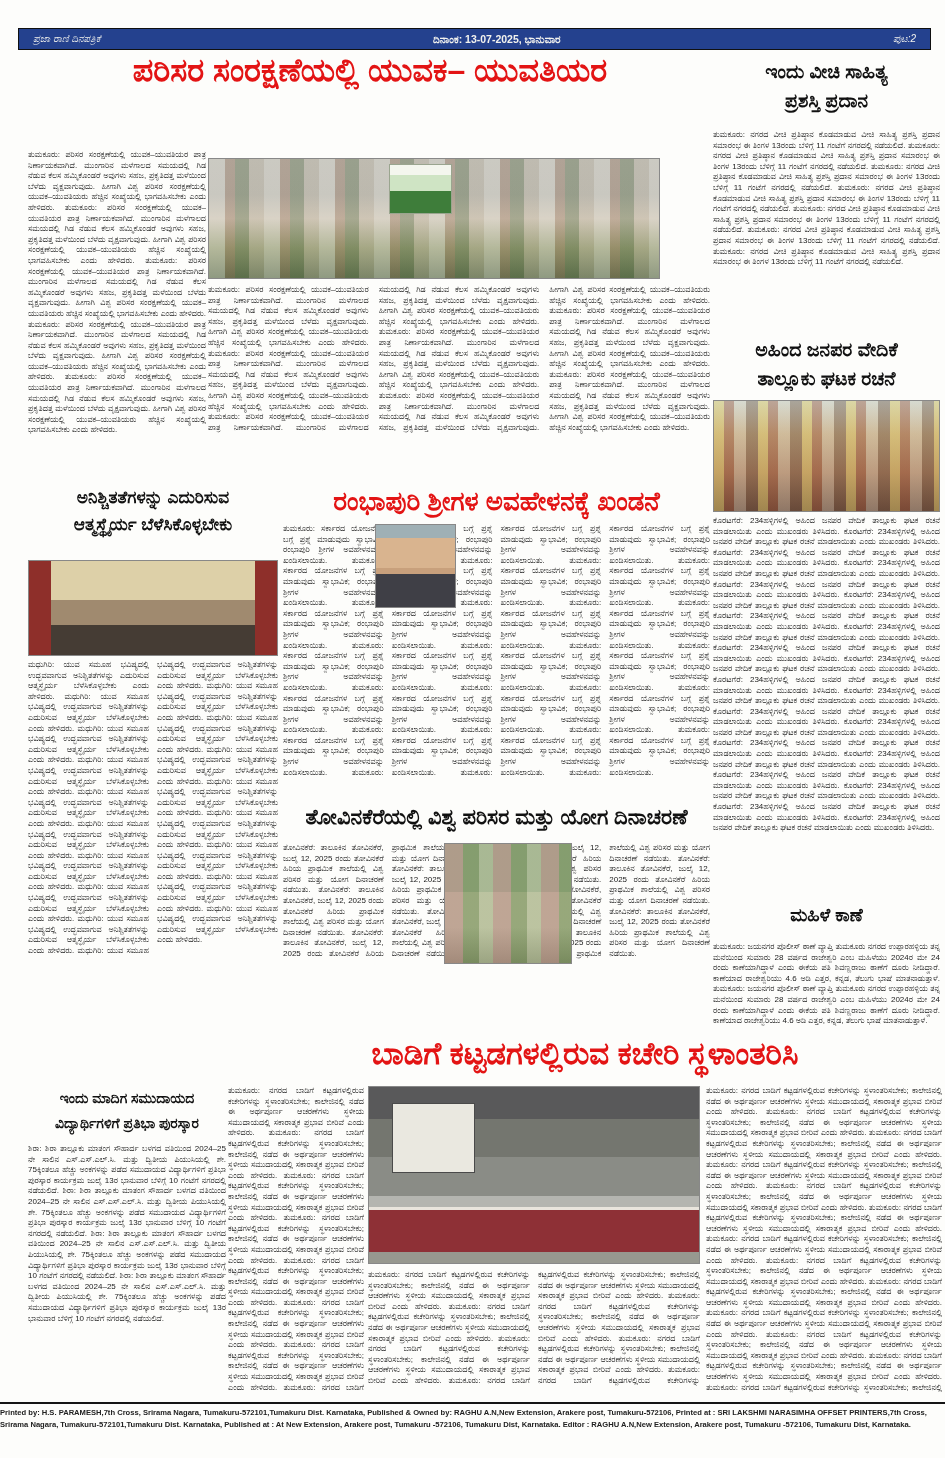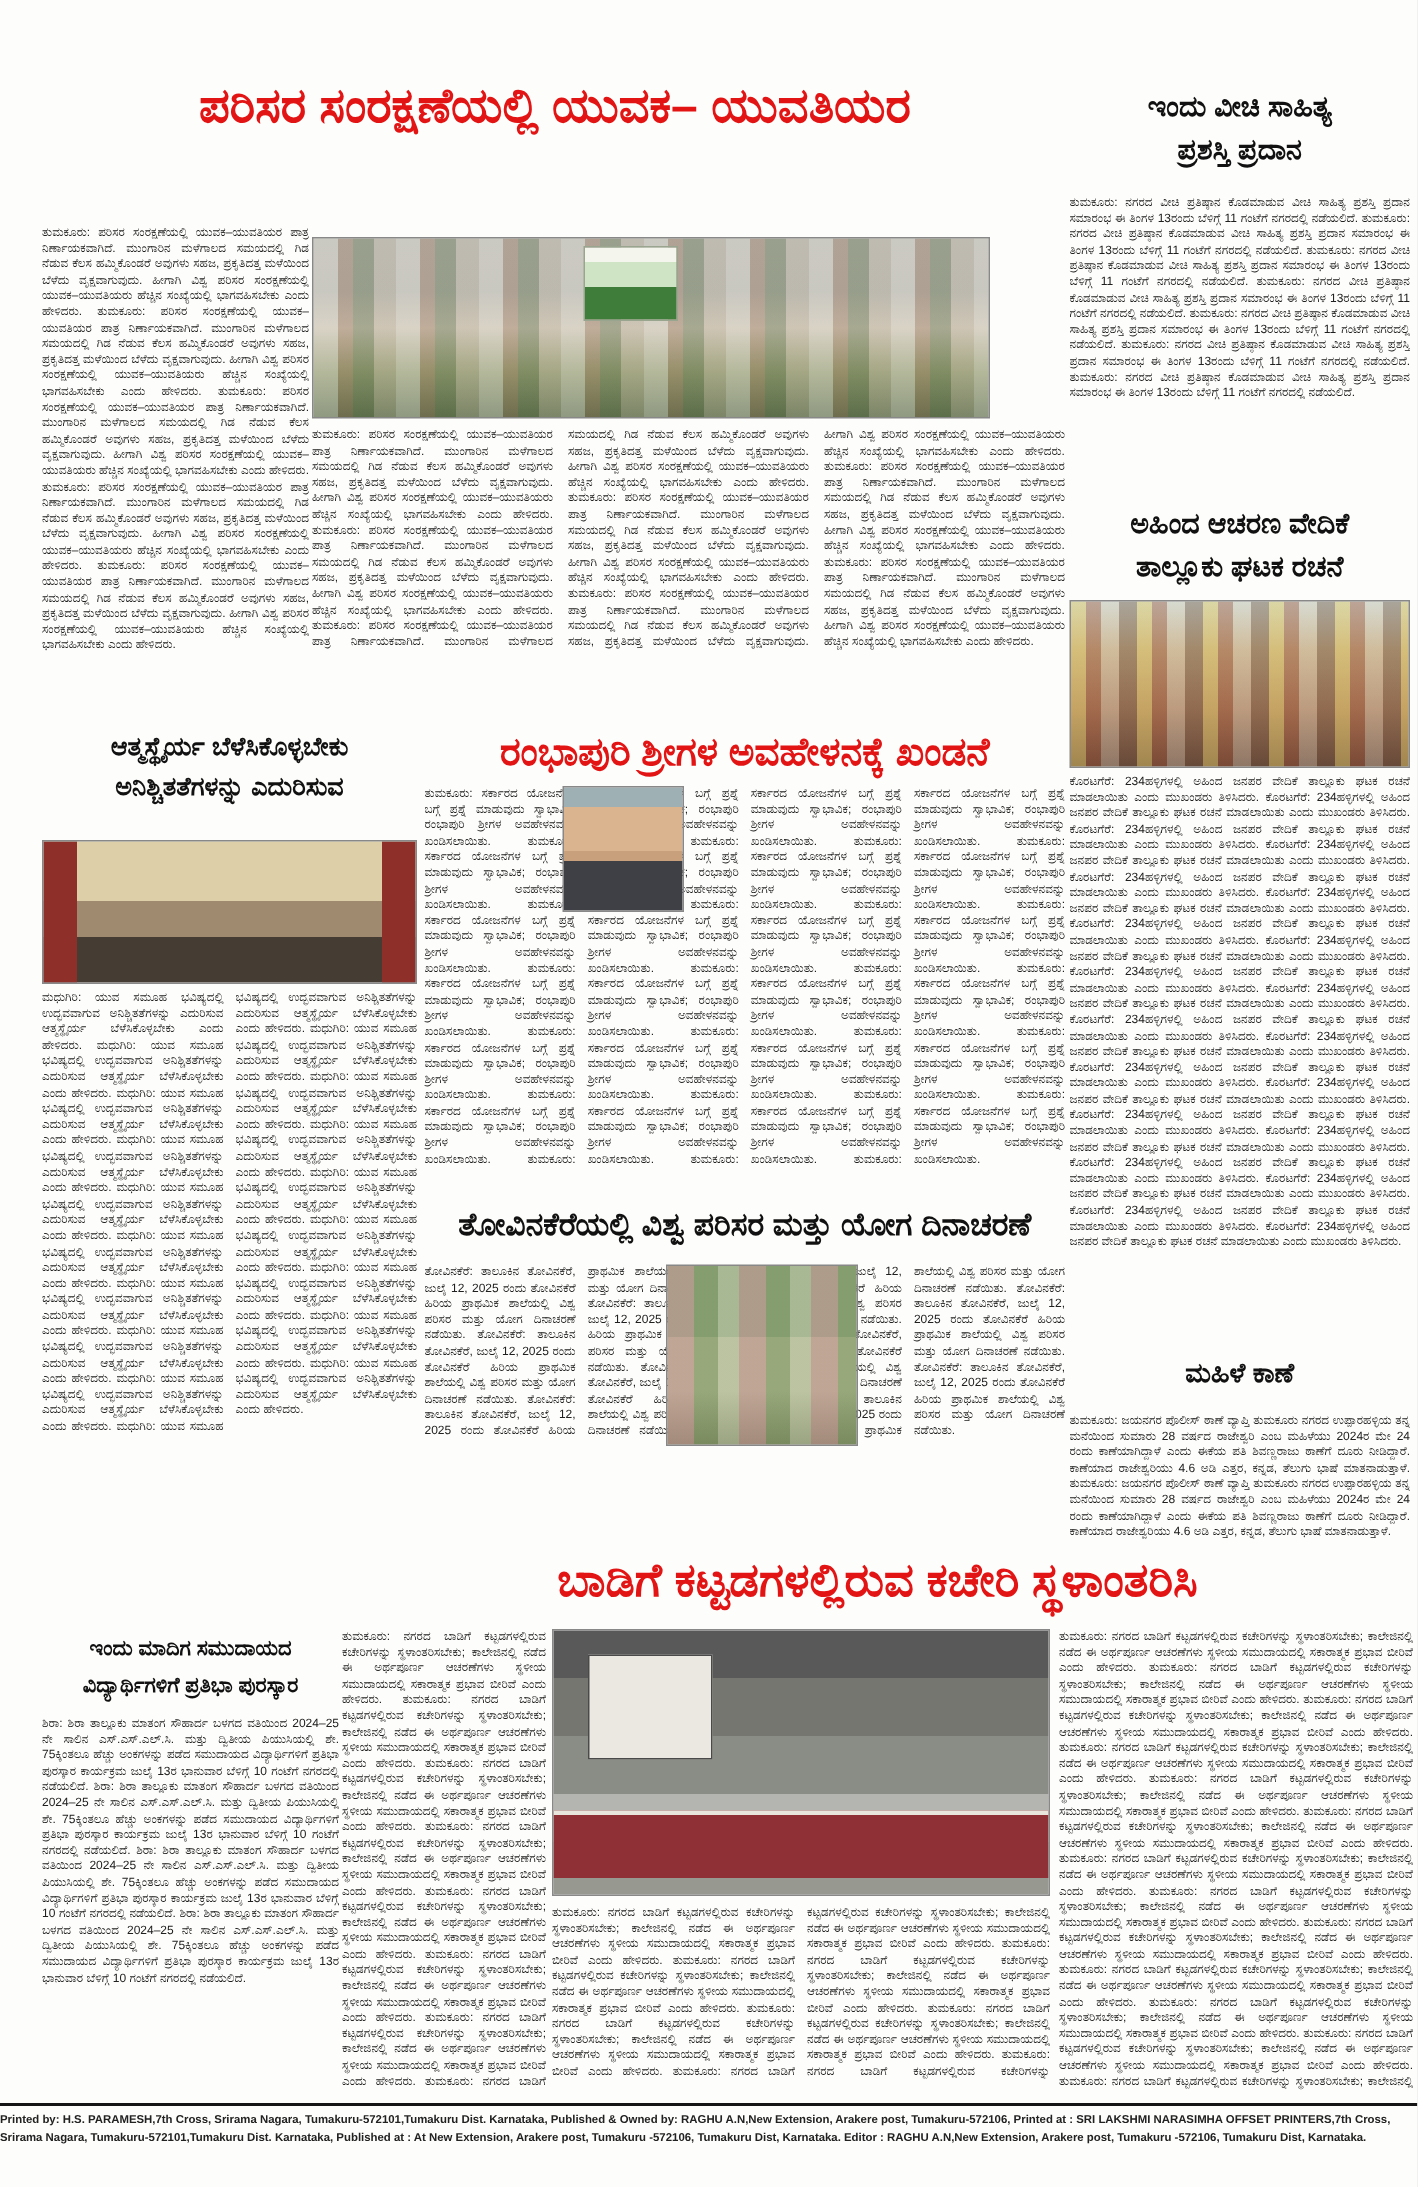--- a/index.html
+++ b/index.html
@@ -72,20 +72,25 @@
   }
   
   .footrule { left:0; top:1402px; width:945px; height:2px; background:#151515; }
   .footline { width:945px; text-align:left; font-size:7.6px; color:#222; font-weight:bold; }
 </style>
 </head>
 <body>
 
 <div class="page">
 
+  <header class="abs topbar">
+    <span>ಪ್ರಜಾ ರಾಣಿ ದಿನಪತ್ರಿಕೆ</span>
+    <span class="center">ದಿನಾಂಕ: 13-07-2025, ಭಾನುವಾರ</span>
+    <span>ಪುಟ:2</span>
+  </header>
 
   <section>
     <h1 class="abs hl red" style="left:28px; top:52px; width:684px; font-size:32px;">
       <span style="display:block">ಪರಿಸರ ಸಂರಕ್ಷಣೆಯಲ್ಲಿ ಯುವಕ– ಯುವತಿಯರ</span>
     </h1>
     <div class="abs bodytext" style="left:28px; top:150px; width:178px; height:330px;">ತುಮಕೂರು: ಪರಿಸರ ಸಂರಕ್ಷಣೆಯಲ್ಲಿ ಯುವಕ–ಯುವತಿಯರ ಪಾತ್ರ ನಿರ್ಣಾಯಕವಾಗಿದೆ. ಮುಂಗಾರಿನ ಮಳೆಗಾಲದ ಸಮಯದಲ್ಲಿ ಗಿಡ ನೆಡುವ ಕೆಲಸ ಹಮ್ಮಿಕೊಂಡರೆ ಅವುಗಳು ಸಹಜ, ಪ್ರಕೃತಿದತ್ತ ಮಳೆಯಿಂದ ಬೆಳೆದು ವೃಕ್ಷವಾಗುವುದು. ಹೀಗಾಗಿ ವಿಶ್ವ ಪರಿಸರ ಸಂರಕ್ಷಣೆಯಲ್ಲಿ ಯುವಕ–ಯುವತಿಯರು ಹೆಚ್ಚಿನ ಸಂಖ್ಯೆಯಲ್ಲಿ ಭಾಗವಹಿಸಬೇಕು ಎಂದು ಹೇಳಿದರು. ತುಮಕೂರು: ಪರಿಸರ ಸಂರಕ್ಷಣೆಯಲ್ಲಿ ಯುವಕ–ಯುವತಿಯರ ಪಾತ್ರ ನಿರ್ಣಾಯಕವಾಗಿದೆ. ಮುಂಗಾರಿನ ಮಳೆಗಾಲದ ಸಮಯದಲ್ಲಿ ಗಿಡ ನೆಡುವ ಕೆಲಸ ಹಮ್ಮಿಕೊಂಡರೆ ಅವುಗಳು ಸಹಜ, ಪ್ರಕೃತಿದತ್ತ ಮಳೆಯಿಂದ ಬೆಳೆದು ವೃಕ್ಷವಾಗುವುದು. ಹೀಗಾಗಿ ವಿಶ್ವ ಪರಿಸರ ಸಂರಕ್ಷಣೆಯಲ್ಲಿ ಯುವಕ–ಯುವತಿಯರು ಹೆಚ್ಚಿನ ಸಂಖ್ಯೆಯಲ್ಲಿ ಭಾಗವಹಿಸಬೇಕು ಎಂದು ಹೇಳಿದರು. ತುಮಕೂರು: ಪರಿಸರ ಸಂರಕ್ಷಣೆಯಲ್ಲಿ ಯುವಕ–ಯುವತಿಯರ ಪಾತ್ರ ನಿರ್ಣಾಯಕವಾಗಿದೆ. ಮುಂಗಾರಿನ ಮಳೆಗಾಲದ ಸಮಯದಲ್ಲಿ ಗಿಡ ನೆಡುವ ಕೆಲಸ ಹಮ್ಮಿಕೊಂಡರೆ ಅವುಗಳು ಸಹಜ, ಪ್ರಕೃತಿದತ್ತ ಮಳೆಯಿಂದ ಬೆಳೆದು ವೃಕ್ಷವಾಗುವುದು. ಹೀಗಾಗಿ ವಿಶ್ವ ಪರಿಸರ ಸಂರಕ್ಷಣೆಯಲ್ಲಿ ಯುವಕ–ಯುವತಿಯರು ಹೆಚ್ಚಿನ ಸಂಖ್ಯೆಯಲ್ಲಿ ಭಾಗವಹಿಸಬೇಕು ಎಂದು ಹೇಳಿದರು. ತುಮಕೂರು: ಪರಿಸರ ಸಂರಕ್ಷಣೆಯಲ್ಲಿ ಯುವಕ–ಯುವತಿಯರ ಪಾತ್ರ ನಿರ್ಣಾಯಕವಾಗಿದೆ. ಮುಂಗಾರಿನ ಮಳೆಗಾಲದ ಸಮಯದಲ್ಲಿ ಗಿಡ ನೆಡುವ ಕೆಲಸ ಹಮ್ಮಿಕೊಂಡರೆ ಅವುಗಳು ಸಹಜ, ಪ್ರಕೃತಿದತ್ತ ಮಳೆಯಿಂದ ಬೆಳೆದು ವೃಕ್ಷವಾಗುವುದು. ಹೀಗಾಗಿ ವಿಶ್ವ ಪರಿಸರ ಸಂರಕ್ಷಣೆಯಲ್ಲಿ ಯುವಕ–ಯುವತಿಯರು ಹೆಚ್ಚಿನ ಸಂಖ್ಯೆಯಲ್ಲಿ ಭಾಗವಹಿಸಬೇಕು ಎಂದು ಹೇಳಿದರು. ತುಮಕೂರು: ಪರಿಸರ ಸಂರಕ್ಷಣೆಯಲ್ಲಿ ಯುವಕ–ಯುವತಿಯರ ಪಾತ್ರ ನಿರ್ಣಾಯಕವಾಗಿದೆ. ಮುಂಗಾರಿನ ಮಳೆಗಾಲದ ಸಮಯದಲ್ಲಿ ಗಿಡ ನೆಡುವ ಕೆಲಸ ಹಮ್ಮಿಕೊಂಡರೆ ಅವುಗಳು ಸಹಜ, ಪ್ರಕೃತಿದತ್ತ ಮಳೆಯಿಂದ ಬೆಳೆದು ವೃಕ್ಷವಾಗುವುದು. ಹೀಗಾಗಿ ವಿಶ್ವ ಪರಿಸರ ಸಂರಕ್ಷಣೆಯಲ್ಲಿ ಯುವಕ–ಯುವತಿಯರು ಹೆಚ್ಚಿನ ಸಂಖ್ಯೆಯಲ್ಲಿ ಭಾಗವಹಿಸಬೇಕು ಎಂದು ಹೇಳಿದರು.</div>
     <div class="abs photo photo-main" style="left:208px; top:158px; width:452px; height:121px;">
       <div class="banner"></div>
     </div>
     <div class="abs bodytext cols3" style="left:208px; top:285px; width:502px; height:195px;">ತುಮಕೂರು: ಪರಿಸರ ಸಂರಕ್ಷಣೆಯಲ್ಲಿ ಯುವಕ–ಯುವತಿಯರ ಪಾತ್ರ ನಿರ್ಣಾಯಕವಾಗಿದೆ. ಮುಂಗಾರಿನ ಮಳೆಗಾಲದ ಸಮಯದಲ್ಲಿ ಗಿಡ ನೆಡುವ ಕೆಲಸ ಹಮ್ಮಿಕೊಂಡರೆ ಅವುಗಳು ಸಹಜ, ಪ್ರಕೃತಿದತ್ತ ಮಳೆಯಿಂದ ಬೆಳೆದು ವೃಕ್ಷವಾಗುವುದು. ಹೀಗಾಗಿ ವಿಶ್ವ ಪರಿಸರ ಸಂರಕ್ಷಣೆಯಲ್ಲಿ ಯುವಕ–ಯುವತಿಯರು ಹೆಚ್ಚಿನ ಸಂಖ್ಯೆಯಲ್ಲಿ ಭಾಗವಹಿಸಬೇಕು ಎಂದು ಹೇಳಿದರು. ತುಮಕೂರು: ಪರಿಸರ ಸಂರಕ್ಷಣೆಯಲ್ಲಿ ಯುವಕ–ಯುವತಿಯರ ಪಾತ್ರ ನಿರ್ಣಾಯಕವಾಗಿದೆ. ಮುಂಗಾರಿನ ಮಳೆಗಾಲದ ಸಮಯದಲ್ಲಿ ಗಿಡ ನೆಡುವ ಕೆಲಸ ಹಮ್ಮಿಕೊಂಡರೆ ಅವುಗಳು ಸಹಜ, ಪ್ರಕೃತಿದತ್ತ ಮಳೆಯಿಂದ ಬೆಳೆದು ವೃಕ್ಷವಾಗುವುದು. ಹೀಗಾಗಿ ವಿಶ್ವ ಪರಿಸರ ಸಂರಕ್ಷಣೆಯಲ್ಲಿ ಯುವಕ–ಯುವತಿಯರು ಹೆಚ್ಚಿನ ಸಂಖ್ಯೆಯಲ್ಲಿ ಭಾಗವಹಿಸಬೇಕು ಎಂದು ಹೇಳಿದರು. ತುಮಕೂರು: ಪರಿಸರ ಸಂರಕ್ಷಣೆಯಲ್ಲಿ ಯುವಕ–ಯುವತಿಯರ ಪಾತ್ರ ನಿರ್ಣಾಯಕವಾಗಿದೆ. ಮುಂಗಾರಿನ ಮಳೆಗಾಲದ ಸಮಯದಲ್ಲಿ ಗಿಡ ನೆಡುವ ಕೆಲಸ ಹಮ್ಮಿಕೊಂಡರೆ ಅವುಗಳು ಸಹಜ, ಪ್ರಕೃತಿದತ್ತ ಮಳೆಯಿಂದ ಬೆಳೆದು ವೃಕ್ಷವಾಗುವುದು. ಹೀಗಾಗಿ ವಿಶ್ವ ಪರಿಸರ ಸಂರಕ್ಷಣೆಯಲ್ಲಿ ಯುವಕ–ಯುವತಿಯರು ಹೆಚ್ಚಿನ ಸಂಖ್ಯೆಯಲ್ಲಿ ಭಾಗವಹಿಸಬೇಕು ಎಂದು ಹೇಳಿದರು. ತುಮಕೂರು: ಪರಿಸರ ಸಂರಕ್ಷಣೆಯಲ್ಲಿ ಯುವಕ–ಯುವತಿಯರ ಪಾತ್ರ ನಿರ್ಣಾಯಕವಾಗಿದೆ. ಮುಂಗಾರಿನ ಮಳೆಗಾಲದ ಸಮಯದಲ್ಲಿ ಗಿಡ ನೆಡುವ ಕೆಲಸ ಹಮ್ಮಿಕೊಂಡರೆ ಅವುಗಳು ಸಹಜ, ಪ್ರಕೃತಿದತ್ತ ಮಳೆಯಿಂದ ಬೆಳೆದು ವೃಕ್ಷವಾಗುವುದು. ಹೀಗಾಗಿ ವಿಶ್ವ ಪರಿಸರ ಸಂರಕ್ಷಣೆಯಲ್ಲಿ ಯುವಕ–ಯುವತಿಯರು ಹೆಚ್ಚಿನ ಸಂಖ್ಯೆಯಲ್ಲಿ ಭಾಗವಹಿಸಬೇಕು ಎಂದು ಹೇಳಿದರು. ತುಮಕೂರು: ಪರಿಸರ ಸಂರಕ್ಷಣೆಯಲ್ಲಿ ಯುವಕ–ಯುವತಿಯರ ಪಾತ್ರ ನಿರ್ಣಾಯಕವಾಗಿದೆ. ಮುಂಗಾರಿನ ಮಳೆಗಾಲದ ಸಮಯದಲ್ಲಿ ಗಿಡ ನೆಡುವ ಕೆಲಸ ಹಮ್ಮಿಕೊಂಡರೆ ಅವುಗಳು ಸಹಜ, ಪ್ರಕೃತಿದತ್ತ ಮಳೆಯಿಂದ ಬೆಳೆದು ವೃಕ್ಷವಾಗುವುದು. ಹೀಗಾಗಿ ವಿಶ್ವ ಪರಿಸರ ಸಂರಕ್ಷಣೆಯಲ್ಲಿ ಯುವಕ–ಯುವತಿಯರು ಹೆಚ್ಚಿನ ಸಂಖ್ಯೆಯಲ್ಲಿ ಭಾಗವಹಿಸಬೇಕು ಎಂದು ಹೇಳಿದರು. ತುಮಕೂರು: ಪರಿಸರ ಸಂರಕ್ಷಣೆಯಲ್ಲಿ ಯುವಕ–ಯುವತಿಯರ ಪಾತ್ರ ನಿರ್ಣಾಯಕವಾಗಿದೆ. ಮುಂಗಾರಿನ ಮಳೆಗಾಲದ ಸಮಯದಲ್ಲಿ ಗಿಡ ನೆಡುವ ಕೆಲಸ ಹಮ್ಮಿಕೊಂಡರೆ ಅವುಗಳು ಸಹಜ, ಪ್ರಕೃತಿದತ್ತ ಮಳೆಯಿಂದ ಬೆಳೆದು ವೃಕ್ಷವಾಗುವುದು. ಹೀಗಾಗಿ ವಿಶ್ವ ಪರಿಸರ ಸಂರಕ್ಷಣೆಯಲ್ಲಿ ಯುವಕ–ಯುವತಿಯರು ಹೆಚ್ಚಿನ ಸಂಖ್ಯೆಯಲ್ಲಿ ಭಾಗವಹಿಸಬೇಕು ಎಂದು ಹೇಳಿದರು. ತುಮಕೂರು: ಪರಿಸರ ಸಂರಕ್ಷಣೆಯಲ್ಲಿ ಯುವಕ–ಯುವತಿಯರ ಪಾತ್ರ ನಿರ್ಣಾಯಕವಾಗಿದೆ. ಮುಂಗಾರಿನ ಮಳೆಗಾಲದ ಸಮಯದಲ್ಲಿ ಗಿಡ ನೆಡುವ ಕೆಲಸ ಹಮ್ಮಿಕೊಂಡರೆ ಅವುಗಳು ಸಹಜ, ಪ್ರಕೃತಿದತ್ತ ಮಳೆಯಿಂದ ಬೆಳೆದು ವೃಕ್ಷವಾಗುವುದು. ಹೀಗಾಗಿ ವಿಶ್ವ ಪರಿಸರ ಸಂರಕ್ಷಣೆಯಲ್ಲಿ ಯುವಕ–ಯುವತಿಯರು ಹೆಚ್ಚಿನ ಸಂಖ್ಯೆಯಲ್ಲಿ ಭಾಗವಹಿಸಬೇಕು ಎಂದು ಹೇಳಿದರು.</div>
@@ -94,31 +99,31 @@
   <section>
     <h2 class="abs hl black" style="left:713px; top:58px; width:227px; font-size:19px; line-height:1.5;">
       <span style="display:block">ಇಂದು ವೀಚಿ ಸಾಹಿತ್ಯ</span>
       <span style="display:block">ಪ್ರಶಸ್ತಿ ಪ್ರದಾನ</span>
     </h2>
     <div class="abs bodytext" style="left:713px; top:130px; width:227px; height:200px;">ತುಮಕೂರು: ನಗರದ ವೀಚಿ ಪ್ರತಿಷ್ಠಾನ ಕೊಡಮಾಡುವ ವೀಚಿ ಸಾಹಿತ್ಯ ಪ್ರಶಸ್ತಿ ಪ್ರದಾನ ಸಮಾರಂಭ ಈ ತಿಂಗಳ 13ರಂದು ಬೆಳಿಗ್ಗೆ 11 ಗಂಟೆಗೆ ನಗರದಲ್ಲಿ ನಡೆಯಲಿದೆ. ತುಮಕೂರು: ನಗರದ ವೀಚಿ ಪ್ರತಿಷ್ಠಾನ ಕೊಡಮಾಡುವ ವೀಚಿ ಸಾಹಿತ್ಯ ಪ್ರಶಸ್ತಿ ಪ್ರದಾನ ಸಮಾರಂಭ ಈ ತಿಂಗಳ 13ರಂದು ಬೆಳಿಗ್ಗೆ 11 ಗಂಟೆಗೆ ನಗರದಲ್ಲಿ ನಡೆಯಲಿದೆ. ತುಮಕೂರು: ನಗರದ ವೀಚಿ ಪ್ರತಿಷ್ಠಾನ ಕೊಡಮಾಡುವ ವೀಚಿ ಸಾಹಿತ್ಯ ಪ್ರಶಸ್ತಿ ಪ್ರದಾನ ಸಮಾರಂಭ ಈ ತಿಂಗಳ 13ರಂದು ಬೆಳಿಗ್ಗೆ 11 ಗಂಟೆಗೆ ನಗರದಲ್ಲಿ ನಡೆಯಲಿದೆ. ತುಮಕೂರು: ನಗರದ ವೀಚಿ ಪ್ರತಿಷ್ಠಾನ ಕೊಡಮಾಡುವ ವೀಚಿ ಸಾಹಿತ್ಯ ಪ್ರಶಸ್ತಿ ಪ್ರದಾನ ಸಮಾರಂಭ ಈ ತಿಂಗಳ 13ರಂದು ಬೆಳಿಗ್ಗೆ 11 ಗಂಟೆಗೆ ನಗರದಲ್ಲಿ ನಡೆಯಲಿದೆ. ತುಮಕೂರು: ನಗರದ ವೀಚಿ ಪ್ರತಿಷ್ಠಾನ ಕೊಡಮಾಡುವ ವೀಚಿ ಸಾಹಿತ್ಯ ಪ್ರಶಸ್ತಿ ಪ್ರದಾನ ಸಮಾರಂಭ ಈ ತಿಂಗಳ 13ರಂದು ಬೆಳಿಗ್ಗೆ 11 ಗಂಟೆಗೆ ನಗರದಲ್ಲಿ ನಡೆಯಲಿದೆ. ತುಮಕೂರು: ನಗರದ ವೀಚಿ ಪ್ರತಿಷ್ಠಾನ ಕೊಡಮಾಡುವ ವೀಚಿ ಸಾಹಿತ್ಯ ಪ್ರಶಸ್ತಿ ಪ್ರದಾನ ಸಮಾರಂಭ ಈ ತಿಂಗಳ 13ರಂದು ಬೆಳಿಗ್ಗೆ 11 ಗಂಟೆಗೆ ನಗರದಲ್ಲಿ ನಡೆಯಲಿದೆ. ತುಮಕೂರು: ನಗರದ ವೀಚಿ ಪ್ರತಿಷ್ಠಾನ ಕೊಡಮಾಡುವ ವೀಚಿ ಸಾಹಿತ್ಯ ಪ್ರಶಸ್ತಿ ಪ್ರದಾನ ಸಮಾರಂಭ ಈ ತಿಂಗಳ 13ರಂದು ಬೆಳಿಗ್ಗೆ 11 ಗಂಟೆಗೆ ನಗರದಲ್ಲಿ ನಡೆಯಲಿದೆ.</div>
   </section>
 
   <section>
     <h2 class="abs hl black" style="left:713px; top:336px; width:227px; font-size:19px; line-height:1.5;">
-      <span style="display:block">ಅಹಿಂದ ಆಚರಣ ವೇದಿಕೆ</span>
+      <span style="display:block">ಅಹಿಂದ ಜನಪರ ವೇದಿಕೆ</span>
       <span style="display:block">ತಾಲ್ಲೂಕು ಘಟಕ ರಚನೆ</span>
     </h2>
     <div class="abs photo photo-ahinda" style="left:713px; top:400px; width:227px; height:112px;"></div>
     <div class="abs bodytext" style="left:713px; top:516px; width:227px; height:384px;">ಕೊರಟಗೆರೆ: 234ಹಳ್ಳಿಗಳಲ್ಲಿ ಅಹಿಂದ ಜನಪರ ವೇದಿಕೆ ತಾಲ್ಲೂಕು ಘಟಕ ರಚನೆ ಮಾಡಲಾಯಿತು ಎಂದು ಮುಖಂಡರು ತಿಳಿಸಿದರು. ಕೊರಟಗೆರೆ: 234ಹಳ್ಳಿಗಳಲ್ಲಿ ಅಹಿಂದ ಜನಪರ ವೇದಿಕೆ ತಾಲ್ಲೂಕು ಘಟಕ ರಚನೆ ಮಾಡಲಾಯಿತು ಎಂದು ಮುಖಂಡರು ತಿಳಿಸಿದರು. ಕೊರಟಗೆರೆ: 234ಹಳ್ಳಿಗಳಲ್ಲಿ ಅಹಿಂದ ಜನಪರ ವೇದಿಕೆ ತಾಲ್ಲೂಕು ಘಟಕ ರಚನೆ ಮಾಡಲಾಯಿತು ಎಂದು ಮುಖಂಡರು ತಿಳಿಸಿದರು. ಕೊರಟಗೆರೆ: 234ಹಳ್ಳಿಗಳಲ್ಲಿ ಅಹಿಂದ ಜನಪರ ವೇದಿಕೆ ತಾಲ್ಲೂಕು ಘಟಕ ರಚನೆ ಮಾಡಲಾಯಿತು ಎಂದು ಮುಖಂಡರು ತಿಳಿಸಿದರು. ಕೊರಟಗೆರೆ: 234ಹಳ್ಳಿಗಳಲ್ಲಿ ಅಹಿಂದ ಜನಪರ ವೇದಿಕೆ ತಾಲ್ಲೂಕು ಘಟಕ ರಚನೆ ಮಾಡಲಾಯಿತು ಎಂದು ಮುಖಂಡರು ತಿಳಿಸಿದರು. ಕೊರಟಗೆರೆ: 234ಹಳ್ಳಿಗಳಲ್ಲಿ ಅಹಿಂದ ಜನಪರ ವೇದಿಕೆ ತಾಲ್ಲೂಕು ಘಟಕ ರಚನೆ ಮಾಡಲಾಯಿತು ಎಂದು ಮುಖಂಡರು ತಿಳಿಸಿದರು. ಕೊರಟಗೆರೆ: 234ಹಳ್ಳಿಗಳಲ್ಲಿ ಅಹಿಂದ ಜನಪರ ವೇದಿಕೆ ತಾಲ್ಲೂಕು ಘಟಕ ರಚನೆ ಮಾಡಲಾಯಿತು ಎಂದು ಮುಖಂಡರು ತಿಳಿಸಿದರು. ಕೊರಟಗೆರೆ: 234ಹಳ್ಳಿಗಳಲ್ಲಿ ಅಹಿಂದ ಜನಪರ ವೇದಿಕೆ ತಾಲ್ಲೂಕು ಘಟಕ ರಚನೆ ಮಾಡಲಾಯಿತು ಎಂದು ಮುಖಂಡರು ತಿಳಿಸಿದರು. ಕೊರಟಗೆರೆ: 234ಹಳ್ಳಿಗಳಲ್ಲಿ ಅಹಿಂದ ಜನಪರ ವೇದಿಕೆ ತಾಲ್ಲೂಕು ಘಟಕ ರಚನೆ ಮಾಡಲಾಯಿತು ಎಂದು ಮುಖಂಡರು ತಿಳಿಸಿದರು. ಕೊರಟಗೆರೆ: 234ಹಳ್ಳಿಗಳಲ್ಲಿ ಅಹಿಂದ ಜನಪರ ವೇದಿಕೆ ತಾಲ್ಲೂಕು ಘಟಕ ರಚನೆ ಮಾಡಲಾಯಿತು ಎಂದು ಮುಖಂಡರು ತಿಳಿಸಿದರು. ಕೊರಟಗೆರೆ: 234ಹಳ್ಳಿಗಳಲ್ಲಿ ಅಹಿಂದ ಜನಪರ ವೇದಿಕೆ ತಾಲ್ಲೂಕು ಘಟಕ ರಚನೆ ಮಾಡಲಾಯಿತು ಎಂದು ಮುಖಂಡರು ತಿಳಿಸಿದರು. ಕೊರಟಗೆರೆ: 234ಹಳ್ಳಿಗಳಲ್ಲಿ ಅಹಿಂದ ಜನಪರ ವೇದಿಕೆ ತಾಲ್ಲೂಕು ಘಟಕ ರಚನೆ ಮಾಡಲಾಯಿತು ಎಂದು ಮುಖಂಡರು ತಿಳಿಸಿದರು. ಕೊರಟಗೆರೆ: 234ಹಳ್ಳಿಗಳಲ್ಲಿ ಅಹಿಂದ ಜನಪರ ವೇದಿಕೆ ತಾಲ್ಲೂಕು ಘಟಕ ರಚನೆ ಮಾಡಲಾಯಿತು ಎಂದು ಮುಖಂಡರು ತಿಳಿಸಿದರು. ಕೊರಟಗೆರೆ: 234ಹಳ್ಳಿಗಳಲ್ಲಿ ಅಹಿಂದ ಜನಪರ ವೇದಿಕೆ ತಾಲ್ಲೂಕು ಘಟಕ ರಚನೆ ಮಾಡಲಾಯಿತು ಎಂದು ಮುಖಂಡರು ತಿಳಿಸಿದರು. ಕೊರಟಗೆರೆ: 234ಹಳ್ಳಿಗಳಲ್ಲಿ ಅಹಿಂದ ಜನಪರ ವೇದಿಕೆ ತಾಲ್ಲೂಕು ಘಟಕ ರಚನೆ ಮಾಡಲಾಯಿತು ಎಂದು ಮುಖಂಡರು ತಿಳಿಸಿದರು. ಕೊರಟಗೆರೆ: 234ಹಳ್ಳಿಗಳಲ್ಲಿ ಅಹಿಂದ ಜನಪರ ವೇದಿಕೆ ತಾಲ್ಲೂಕು ಘಟಕ ರಚನೆ ಮಾಡಲಾಯಿತು ಎಂದು ಮುಖಂಡರು ತಿಳಿಸಿದರು. ಕೊರಟಗೆರೆ: 234ಹಳ್ಳಿಗಳಲ್ಲಿ ಅಹಿಂದ ಜನಪರ ವೇದಿಕೆ ತಾಲ್ಲೂಕು ಘಟಕ ರಚನೆ ಮಾಡಲಾಯಿತು ಎಂದು ಮುಖಂಡರು ತಿಳಿಸಿದರು. ಕೊರಟಗೆರೆ: 234ಹಳ್ಳಿಗಳಲ್ಲಿ ಅಹಿಂದ ಜನಪರ ವೇದಿಕೆ ತಾಲ್ಲೂಕು ಘಟಕ ರಚನೆ ಮಾಡಲಾಯಿತು ಎಂದು ಮುಖಂಡರು ತಿಳಿಸಿದರು. ಕೊರಟಗೆರೆ: 234ಹಳ್ಳಿಗಳಲ್ಲಿ ಅಹಿಂದ ಜನಪರ ವೇದಿಕೆ ತಾಲ್ಲೂಕು ಘಟಕ ರಚನೆ ಮಾಡಲಾಯಿತು ಎಂದು ಮುಖಂಡರು ತಿಳಿಸಿದರು. ಕೊರಟಗೆರೆ: 234ಹಳ್ಳಿಗಳಲ್ಲಿ ಅಹಿಂದ ಜನಪರ ವೇದಿಕೆ ತಾಲ್ಲೂಕು ಘಟಕ ರಚನೆ ಮಾಡಲಾಯಿತು ಎಂದು ಮುಖಂಡರು ತಿಳಿಸಿದರು.</div>
   </section>
 
   <section>
     <h2 class="abs hl black" style="left:28px; top:484px; width:250px; font-size:17px; line-height:1.6;">
+      <span style="display:block">ಅನಿಶ್ಚಿತತೆಗಳನ್ನು ಎದುರಿಸುವ</span>
       <span style="display:block">ಆತ್ಮಸ್ಥೈರ್ಯ ಬೆಳೆಸಿಕೊಳ್ಳಬೇಕು</span>
-      <span style="display:block">ಅನಿಶ್ಚಿತತೆಗಳನ್ನು ಎದುರಿಸುವ</span>
     </h2>
     <div class="abs photo photo-stage" style="left:28px; top:560px; width:250px; height:96px;"></div>
     <div class="abs bodytext cols2" style="left:28px; top:660px; width:250px; height:415px;">ಮಧುಗಿರಿ: ಯುವ ಸಮೂಹ ಭವಿಷ್ಯದಲ್ಲಿ ಉದ್ಭವವಾಗುವ ಅನಿಶ್ಚಿತತೆಗಳನ್ನು ಎದುರಿಸುವ ಆತ್ಮಸ್ಥೈರ್ಯ ಬೆಳೆಸಿಕೊಳ್ಳಬೇಕು ಎಂದು ಹೇಳಿದರು. ಮಧುಗಿರಿ: ಯುವ ಸಮೂಹ ಭವಿಷ್ಯದಲ್ಲಿ ಉದ್ಭವವಾಗುವ ಅನಿಶ್ಚಿತತೆಗಳನ್ನು ಎದುರಿಸುವ ಆತ್ಮಸ್ಥೈರ್ಯ ಬೆಳೆಸಿಕೊಳ್ಳಬೇಕು ಎಂದು ಹೇಳಿದರು. ಮಧುಗಿರಿ: ಯುವ ಸಮೂಹ ಭವಿಷ್ಯದಲ್ಲಿ ಉದ್ಭವವಾಗುವ ಅನಿಶ್ಚಿತತೆಗಳನ್ನು ಎದುರಿಸುವ ಆತ್ಮಸ್ಥೈರ್ಯ ಬೆಳೆಸಿಕೊಳ್ಳಬೇಕು ಎಂದು ಹೇಳಿದರು. ಮಧುಗಿರಿ: ಯುವ ಸಮೂಹ ಭವಿಷ್ಯದಲ್ಲಿ ಉದ್ಭವವಾಗುವ ಅನಿಶ್ಚಿತತೆಗಳನ್ನು ಎದುರಿಸುವ ಆತ್ಮಸ್ಥೈರ್ಯ ಬೆಳೆಸಿಕೊಳ್ಳಬೇಕು ಎಂದು ಹೇಳಿದರು. ಮಧುಗಿರಿ: ಯುವ ಸಮೂಹ ಭವಿಷ್ಯದಲ್ಲಿ ಉದ್ಭವವಾಗುವ ಅನಿಶ್ಚಿತತೆಗಳನ್ನು ಎದುರಿಸುವ ಆತ್ಮಸ್ಥೈರ್ಯ ಬೆಳೆಸಿಕೊಳ್ಳಬೇಕು ಎಂದು ಹೇಳಿದರು. ಮಧುಗಿರಿ: ಯುವ ಸಮೂಹ ಭವಿಷ್ಯದಲ್ಲಿ ಉದ್ಭವವಾಗುವ ಅನಿಶ್ಚಿತತೆಗಳನ್ನು ಎದುರಿಸುವ ಆತ್ಮಸ್ಥೈರ್ಯ ಬೆಳೆಸಿಕೊಳ್ಳಬೇಕು ಎಂದು ಹೇಳಿದರು. ಮಧುಗಿರಿ: ಯುವ ಸಮೂಹ ಭವಿಷ್ಯದಲ್ಲಿ ಉದ್ಭವವಾಗುವ ಅನಿಶ್ಚಿತತೆಗಳನ್ನು ಎದುರಿಸುವ ಆತ್ಮಸ್ಥೈರ್ಯ ಬೆಳೆಸಿಕೊಳ್ಳಬೇಕು ಎಂದು ಹೇಳಿದರು. ಮಧುಗಿರಿ: ಯುವ ಸಮೂಹ ಭವಿಷ್ಯದಲ್ಲಿ ಉದ್ಭವವಾಗುವ ಅನಿಶ್ಚಿತತೆಗಳನ್ನು ಎದುರಿಸುವ ಆತ್ಮಸ್ಥೈರ್ಯ ಬೆಳೆಸಿಕೊಳ್ಳಬೇಕು ಎಂದು ಹೇಳಿದರು. ಮಧುಗಿರಿ: ಯುವ ಸಮೂಹ ಭವಿಷ್ಯದಲ್ಲಿ ಉದ್ಭವವಾಗುವ ಅನಿಶ್ಚಿತತೆಗಳನ್ನು ಎದುರಿಸುವ ಆತ್ಮಸ್ಥೈರ್ಯ ಬೆಳೆಸಿಕೊಳ್ಳಬೇಕು ಎಂದು ಹೇಳಿದರು. ಮಧುಗಿರಿ: ಯುವ ಸಮೂಹ ಭವಿಷ್ಯದಲ್ಲಿ ಉದ್ಭವವಾಗುವ ಅನಿಶ್ಚಿತತೆಗಳನ್ನು ಎದುರಿಸುವ ಆತ್ಮಸ್ಥೈರ್ಯ ಬೆಳೆಸಿಕೊಳ್ಳಬೇಕು ಎಂದು ಹೇಳಿದರು. ಮಧುಗಿರಿ: ಯುವ ಸಮೂಹ ಭವಿಷ್ಯದಲ್ಲಿ ಉದ್ಭವವಾಗುವ ಅನಿಶ್ಚಿತತೆಗಳನ್ನು ಎದುರಿಸುವ ಆತ್ಮಸ್ಥೈರ್ಯ ಬೆಳೆಸಿಕೊಳ್ಳಬೇಕು ಎಂದು ಹೇಳಿದರು. ಮಧುಗಿರಿ: ಯುವ ಸಮೂಹ ಭವಿಷ್ಯದಲ್ಲಿ ಉದ್ಭವವಾಗುವ ಅನಿಶ್ಚಿತತೆಗಳನ್ನು ಎದುರಿಸುವ ಆತ್ಮಸ್ಥೈರ್ಯ ಬೆಳೆಸಿಕೊಳ್ಳಬೇಕು ಎಂದು ಹೇಳಿದರು. ಮಧುಗಿರಿ: ಯುವ ಸಮೂಹ ಭವಿಷ್ಯದಲ್ಲಿ ಉದ್ಭವವಾಗುವ ಅನಿಶ್ಚಿತತೆಗಳನ್ನು ಎದುರಿಸುವ ಆತ್ಮಸ್ಥೈರ್ಯ ಬೆಳೆಸಿಕೊಳ್ಳಬೇಕು ಎಂದು ಹೇಳಿದರು. ಮಧುಗಿರಿ: ಯುವ ಸಮೂಹ ಭವಿಷ್ಯದಲ್ಲಿ ಉದ್ಭವವಾಗುವ ಅನಿಶ್ಚಿತತೆಗಳನ್ನು ಎದುರಿಸುವ ಆತ್ಮಸ್ಥೈರ್ಯ ಬೆಳೆಸಿಕೊಳ್ಳಬೇಕು ಎಂದು ಹೇಳಿದರು. ಮಧುಗಿರಿ: ಯುವ ಸಮೂಹ ಭವಿಷ್ಯದಲ್ಲಿ ಉದ್ಭವವಾಗುವ ಅನಿಶ್ಚಿತತೆಗಳನ್ನು ಎದುರಿಸುವ ಆತ್ಮಸ್ಥೈರ್ಯ ಬೆಳೆಸಿಕೊಳ್ಳಬೇಕು ಎಂದು ಹೇಳಿದರು. ಮಧುಗಿರಿ: ಯುವ ಸಮೂಹ ಭವಿಷ್ಯದಲ್ಲಿ ಉದ್ಭವವಾಗುವ ಅನಿಶ್ಚಿತತೆಗಳನ್ನು ಎದುರಿಸುವ ಆತ್ಮಸ್ಥೈರ್ಯ ಬೆಳೆಸಿಕೊಳ್ಳಬೇಕು ಎಂದು ಹೇಳಿದರು. ಮಧುಗಿರಿ: ಯುವ ಸಮೂಹ ಭವಿಷ್ಯದಲ್ಲಿ ಉದ್ಭವವಾಗುವ ಅನಿಶ್ಚಿತತೆಗಳನ್ನು ಎದುರಿಸುವ ಆತ್ಮಸ್ಥೈರ್ಯ ಬೆಳೆಸಿಕೊಳ್ಳಬೇಕು ಎಂದು ಹೇಳಿದರು. ಮಧುಗಿರಿ: ಯುವ ಸಮೂಹ ಭವಿಷ್ಯದಲ್ಲಿ ಉದ್ಭವವಾಗುವ ಅನಿಶ್ಚಿತತೆಗಳನ್ನು ಎದುರಿಸುವ ಆತ್ಮಸ್ಥೈರ್ಯ ಬೆಳೆಸಿಕೊಳ್ಳಬೇಕು ಎಂದು ಹೇಳಿದರು.</div>
   </section>
 
   <section>
     <h2 class="abs hl red" style="left:283px; top:486px; width:427px; font-size:26px;">ರಂಭಾಪುರಿ ಶ್ರೀಗಳ ಅವಹೇಳನಕ್ಕೆ ಖಂಡನೆ</h2>
     <div class="abs bodytext cols4" style="left:283px; top:524px; width:427px; height:278px;">ತುಮಕೂರು: ಸರ್ಕಾರದ ಯೋಜನೆಗಳ ಬಗ್ಗೆ ಪ್ರಶ್ನೆ ಮಾಡುವುದು ಸ್ವಾಭಾವಿಕ; ರಂಭಾಪುರಿ ಶ್ರೀಗಳ ಅವಹೇಳನವನ್ನು ಖಂಡಿಸಲಾಯಿತು. ತುಮಕೂರು: ಸರ್ಕಾರದ ಯೋಜನೆಗಳ ಬಗ್ಗೆ ಪ್ರಶ್ನೆ ಮಾಡುವುದು ಸ್ವಾಭಾವಿಕ; ರಂಭಾಪುರಿ ಶ್ರೀಗಳ ಅವಹೇಳನವನ್ನು ಖಂಡಿಸಲಾಯಿತು. ತುಮಕೂರು: ಸರ್ಕಾರದ ಯೋಜನೆಗಳ ಬಗ್ಗೆ ಪ್ರಶ್ನೆ ಮಾಡುವುದು ಸ್ವಾಭಾವಿಕ; ರಂಭಾಪುರಿ ಶ್ರೀಗಳ ಅವಹೇಳನವನ್ನು ಖಂಡಿಸಲಾಯಿತು. ತುಮಕೂರು: ಸರ್ಕಾರದ ಯೋಜನೆಗಳ ಬಗ್ಗೆ ಪ್ರಶ್ನೆ ಮಾಡುವುದು ಸ್ವಾಭಾವಿಕ; ರಂಭಾಪುರಿ ಶ್ರೀಗಳ ಅವಹೇಳನವನ್ನು ಖಂಡಿಸಲಾಯಿತು. ತುಮಕೂರು: ಸರ್ಕಾರದ ಯೋಜನೆಗಳ ಬಗ್ಗೆ ಪ್ರಶ್ನೆ ಮಾಡುವುದು ಸ್ವಾಭಾವಿಕ; ರಂಭಾಪುರಿ ಶ್ರೀಗಳ ಅವಹೇಳನವನ್ನು ಖಂಡಿಸಲಾಯಿತು. ತುಮಕೂರು: ಸರ್ಕಾರದ ಯೋಜನೆಗಳ ಬಗ್ಗೆ ಪ್ರಶ್ನೆ ಮಾಡುವುದು ಸ್ವಾಭಾವಿಕ; ರಂಭಾಪುರಿ ಶ್ರೀಗಳ ಅವಹೇಳನವನ್ನು ಖಂಡಿಸಲಾಯಿತು. ತುಮಕೂರು: ಸರ್ಕಾರದ ಯೋಜನೆಗಳ ಬಗ್ಗೆ ಪ್ರಶ್ನೆ ಮಾಡುವುದು ಸ್ವಾಭಾವಿಕ; ರಂಭಾಪುರಿ ಶ್ರೀಗಳ ಅವಹೇಳನವನ್ನು ಖಂಡಿಸಲಾಯಿತು. ತುಮಕೂರು: ಸರ್ಕಾರದ ಯೋಜನೆಗಳ ಬಗ್ಗೆ ಪ್ರಶ್ನೆ ಮಾಡುವುದು ಸ್ವಾಭಾವಿಕ; ರಂಭಾಪುರಿ ಶ್ರೀಗಳ ಅವಹೇಳನವನ್ನು ಖಂಡಿಸಲಾಯಿತು. ತುಮಕೂರು: ಸರ್ಕಾರದ ಯೋಜನೆಗಳ ಬಗ್ಗೆ ಪ್ರಶ್ನೆ ಮಾಡುವುದು ಸ್ವಾಭಾವಿಕ; ರಂಭಾಪುರಿ ಶ್ರೀಗಳ ಅವಹೇಳನವನ್ನು ಖಂಡಿಸಲಾಯಿತು. ತುಮಕೂರು: ಸರ್ಕಾರದ ಯೋಜನೆಗಳ ಬಗ್ಗೆ ಪ್ರಶ್ನೆ ಮಾಡುವುದು ಸ್ವಾಭಾವಿಕ; ರಂಭಾಪುರಿ ಶ್ರೀಗಳ ಅವಹೇಳನವನ್ನು ಖಂಡಿಸಲಾಯಿತು. ತುಮಕೂರು: ಸರ್ಕಾರದ ಯೋಜನೆಗಳ ಬಗ್ಗೆ ಪ್ರಶ್ನೆ ಮಾಡುವುದು ಸ್ವಾಭಾವಿಕ; ರಂಭಾಪುರಿ ಶ್ರೀಗಳ ಅವಹೇಳನವನ್ನು ಖಂಡಿಸಲಾಯಿತು. ತುಮಕೂರು: ಸರ್ಕಾರದ ಯೋಜನೆಗಳ ಬಗ್ಗೆ ಪ್ರಶ್ನೆ ಮಾಡುವುದು ಸ್ವಾಭಾವಿಕ; ರಂಭಾಪುರಿ ಶ್ರೀಗಳ ಅವಹೇಳನವನ್ನು ಖಂಡಿಸಲಾಯಿತು. ತುಮಕೂರು: ಸರ್ಕಾರದ ಯೋಜನೆಗಳ ಬಗ್ಗೆ ಪ್ರಶ್ನೆ ಮಾಡುವುದು ಸ್ವಾಭಾವಿಕ; ರಂಭಾಪುರಿ ಶ್ರೀಗಳ ಅವಹೇಳನವನ್ನು ಖಂಡಿಸಲಾಯಿತು. ತುಮಕೂರು: ಸರ್ಕಾರದ ಯೋಜನೆಗಳ ಬಗ್ಗೆ ಪ್ರಶ್ನೆ ಮಾಡುವುದು ಸ್ವಾಭಾವಿಕ; ರಂಭಾಪುರಿ ಶ್ರೀಗಳ ಅವಹೇಳನವನ್ನು ಖಂಡಿಸಲಾಯಿತು. ತುಮಕೂರು: ಸರ್ಕಾರದ ಯೋಜನೆಗಳ ಬಗ್ಗೆ ಪ್ರಶ್ನೆ ಮಾಡುವುದು ಸ್ವಾಭಾವಿಕ; ರಂಭಾಪುರಿ ಶ್ರೀಗಳ ಅವಹೇಳನವನ್ನು ಖಂಡಿಸಲಾಯಿತು. ತುಮಕೂರು: ಸರ್ಕಾರದ ಯೋಜನೆಗಳ ಬಗ್ಗೆ ಪ್ರಶ್ನೆ ಮಾಡುವುದು ಸ್ವಾಭಾವಿಕ; ರಂಭಾಪುರಿ ಶ್ರೀಗಳ ಅವಹೇಳನವನ್ನು ಖಂಡಿಸಲಾಯಿತು. ತುಮಕೂರು: ಸರ್ಕಾರದ ಯೋಜನೆಗಳ ಬಗ್ಗೆ ಪ್ರಶ್ನೆ ಮಾಡುವುದು ಸ್ವಾಭಾವಿಕ; ರಂಭಾಪುರಿ ಶ್ರೀಗಳ ಅವಹೇಳನವನ್ನು ಖಂಡಿಸಲಾಯಿತು. ತುಮಕೂರು: ಸರ್ಕಾರದ ಯೋಜನೆಗಳ ಬಗ್ಗೆ ಪ್ರಶ್ನೆ ಮಾಡುವುದು ಸ್ವಾಭಾವಿಕ; ರಂಭಾಪುರಿ ಶ್ರೀಗಳ ಅವಹೇಳನವನ್ನು ಖಂಡಿಸಲಾಯಿತು. ತುಮಕೂರು: ಸರ್ಕಾರದ ಯೋಜನೆಗಳ ಬಗ್ಗೆ ಪ್ರಶ್ನೆ ಮಾಡುವುದು ಸ್ವಾಭಾವಿಕ; ರಂಭಾಪುರಿ ಶ್ರೀಗಳ ಅವಹೇಳನವನ್ನು ಖಂಡಿಸಲಾಯಿತು. ತುಮಕೂರು: ಸರ್ಕಾರದ ಯೋಜನೆಗಳ ಬಗ್ಗೆ ಪ್ರಶ್ನೆ ಮಾಡುವುದು ಸ್ವಾಭಾವಿಕ; ರಂಭಾಪುರಿ ಶ್ರೀಗಳ ಅವಹೇಳನವನ್ನು ಖಂಡಿಸಲಾಯಿತು. ತುಮಕೂರು: ಸರ್ಕಾರದ ಯೋಜನೆಗಳ ಬಗ್ಗೆ ಪ್ರಶ್ನೆ ಮಾಡುವುದು ಸ್ವಾಭಾವಿಕ; ರಂಭಾಪುರಿ ಶ್ರೀಗಳ ಅವಹೇಳನವನ್ನು ಖಂಡಿಸಲಾಯಿತು. ತುಮಕೂರು: ಸರ್ಕಾರದ ಯೋಜನೆಗಳ ಬಗ್ಗೆ ಪ್ರಶ್ನೆ ಮಾಡುವುದು ಸ್ವಾಭಾವಿಕ; ರಂಭಾಪುರಿ ಶ್ರೀಗಳ ಅವಹೇಳನವನ್ನು ಖಂಡಿಸಲಾಯಿತು. ತುಮಕೂರು: ಸರ್ಕಾರದ ಯೋಜನೆಗಳ ಬಗ್ಗೆ ಪ್ರಶ್ನೆ ಮಾಡುವುದು ಸ್ವಾಭಾವಿಕ; ರಂಭಾಪುರಿ ಶ್ರೀಗಳ ಅವಹೇಳನವನ್ನು ಖಂಡಿಸಲಾಯಿತು. ತುಮಕೂರು: ಸರ್ಕಾರದ ಯೋಜನೆಗಳ ಬಗ್ಗೆ ಪ್ರಶ್ನೆ ಮಾಡುವುದು ಸ್ವಾಭಾವಿಕ; ರಂಭಾಪುರಿ ಶ್ರೀಗಳ ಅವಹೇಳನವನ್ನು ಖಂಡಿಸಲಾಯಿತು.</div>
     <div class="abs photo photo-portrait" style="left:375px; top:524px; width:81px; height:84px;"></div>
   </section>

